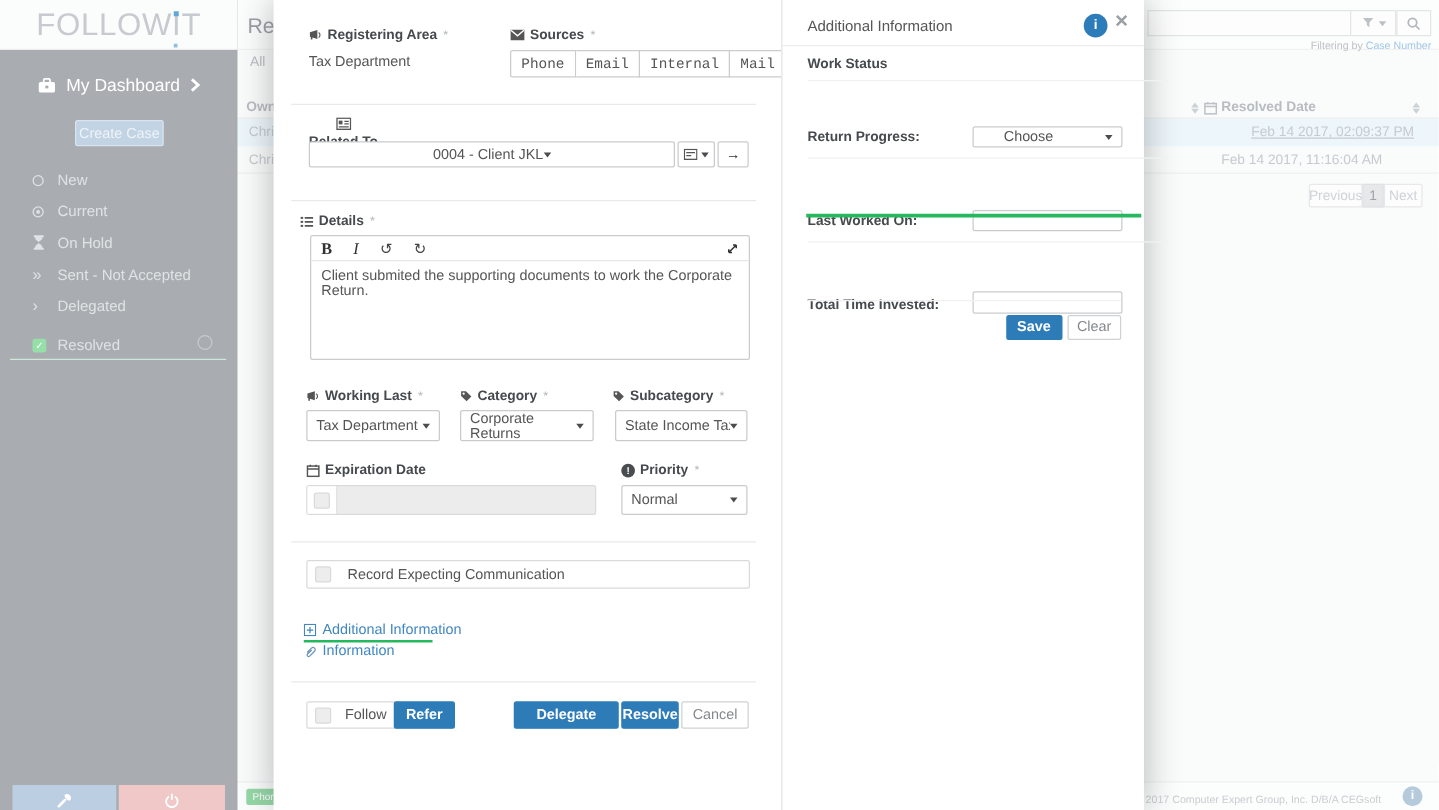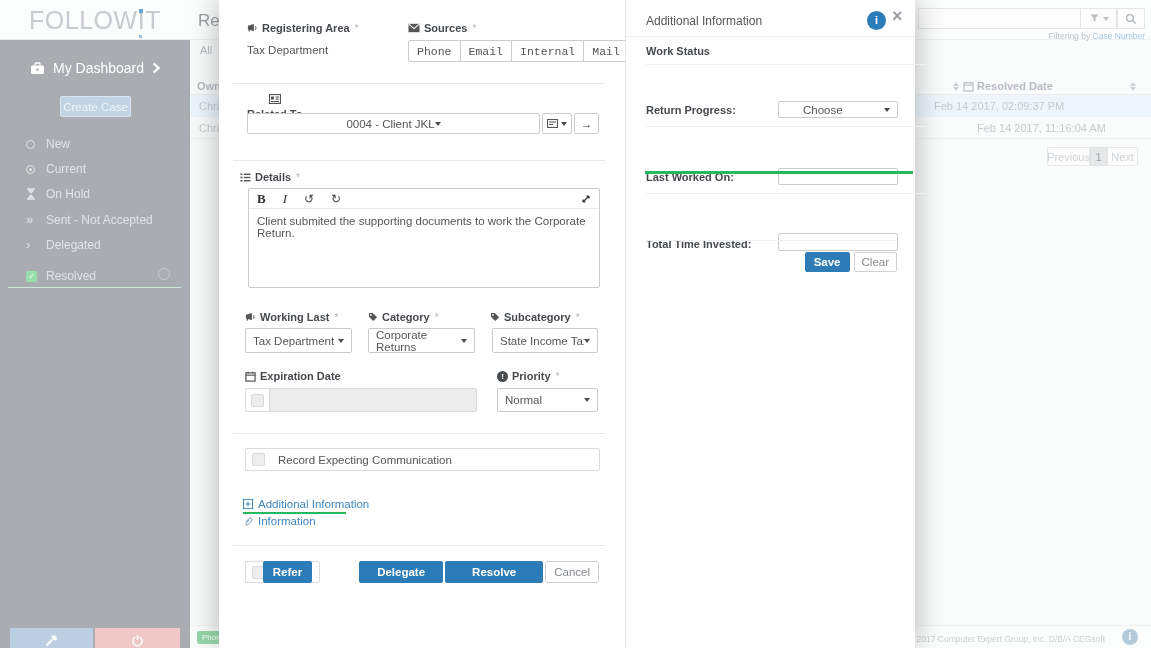--- a/index.html
+++ b/index.html
@@ -131,21 +131,21 @@
         </svg>
       <span class="abs" style="left:787px;top:2px;">Resolved Date</span>
       <span class="abs sorticon" style="left:940px;top:4px;">
           <i class="up"></i>
           <i class="dn"></i>
         </span>
     </div>
 
     <div class="abs bg-row" style="top:95px;background:#edf6fb;">
       <span class="cell" style="left:9px;">Chri</span>
-      <span class="cell" style="left:744px;">Feb 14 2017, 02:09:37 PM</span>
+      <span class="cell" style="left:811px;text-decoration:underline;">Feb 14 2017, 02:09:37 PM</span>
     </div>
     <div class="abs bg-row" style="top:117px;border-bottom:1px solid #f0f0f1;">
       <span class="cell" style="left:9px;">Chri</span>
       <span class="cell" style="left:787px;">Feb 14 2017, 11:16:04 AM</span>
     </div>
 
     <div class="abs pgbtn" style="left:857px;width:43px;border-radius:2px 0 0 2px;">Previous</div>
     <div class="abs pgbtn" style="left:900px;width:17px;background:#e7e8e9;color:#9ea4a9;border-color:#e0e1e2;">1</div>
     <div class="abs pgbtn" style="left:917px;width:31px;border-radius:0 2px 2px 0;">Next</div>
 
@@ -406,21 +406,21 @@
       <div class="abs checkrow" style="left:26px;top:561px;width:75px;height:22px;">
         <div class="checkcell">
           <span class="checksq"></span>
         </div>
         <span class="fval" style="margin-left:6px;">Follow</span>
       </div>
 
       <div class="abs" style="right:26px;top:561px;display:flex;gap:2px;">
         <div class="btn-blue" style="height:22px;padding:0 9px;">Refer</div>
         <div class="btn-blue" style="height:22px;padding:0 17px;margin-left:45px;">Delegate</div>
-        <div class="btn-blue" style="height:22px;padding:0 26px;">Resolve</div>
+        <div class="btn-blue" style="height:22px;padding:0 0;">Resolve</div>
         <div class="btn-white" style="height:22px;padding:0 8px;">Cancel</div>
       </div>
     </div>
 
     <div id="right-panel">
       <div class="abs" style="left:20px;top:14px;font-size:12px;color:#555;">Additional Information</div>
       <div class="abs" style="left:241px;top:11px;width:19px;height:19px;border-radius:50%;background:#2b7cb9;color:#fff;font-size:11px;font-weight:bold;text-align:center;line-height:19px;">i</div>
       <div class="abs" style="left:266px;top:6px;font-size:18px;font-weight:bold;color:#9aa0a5;">×</div>
       <div class="abs divider" style="left:0;right:0;top:36px;background:#ededee;"></div>
 

